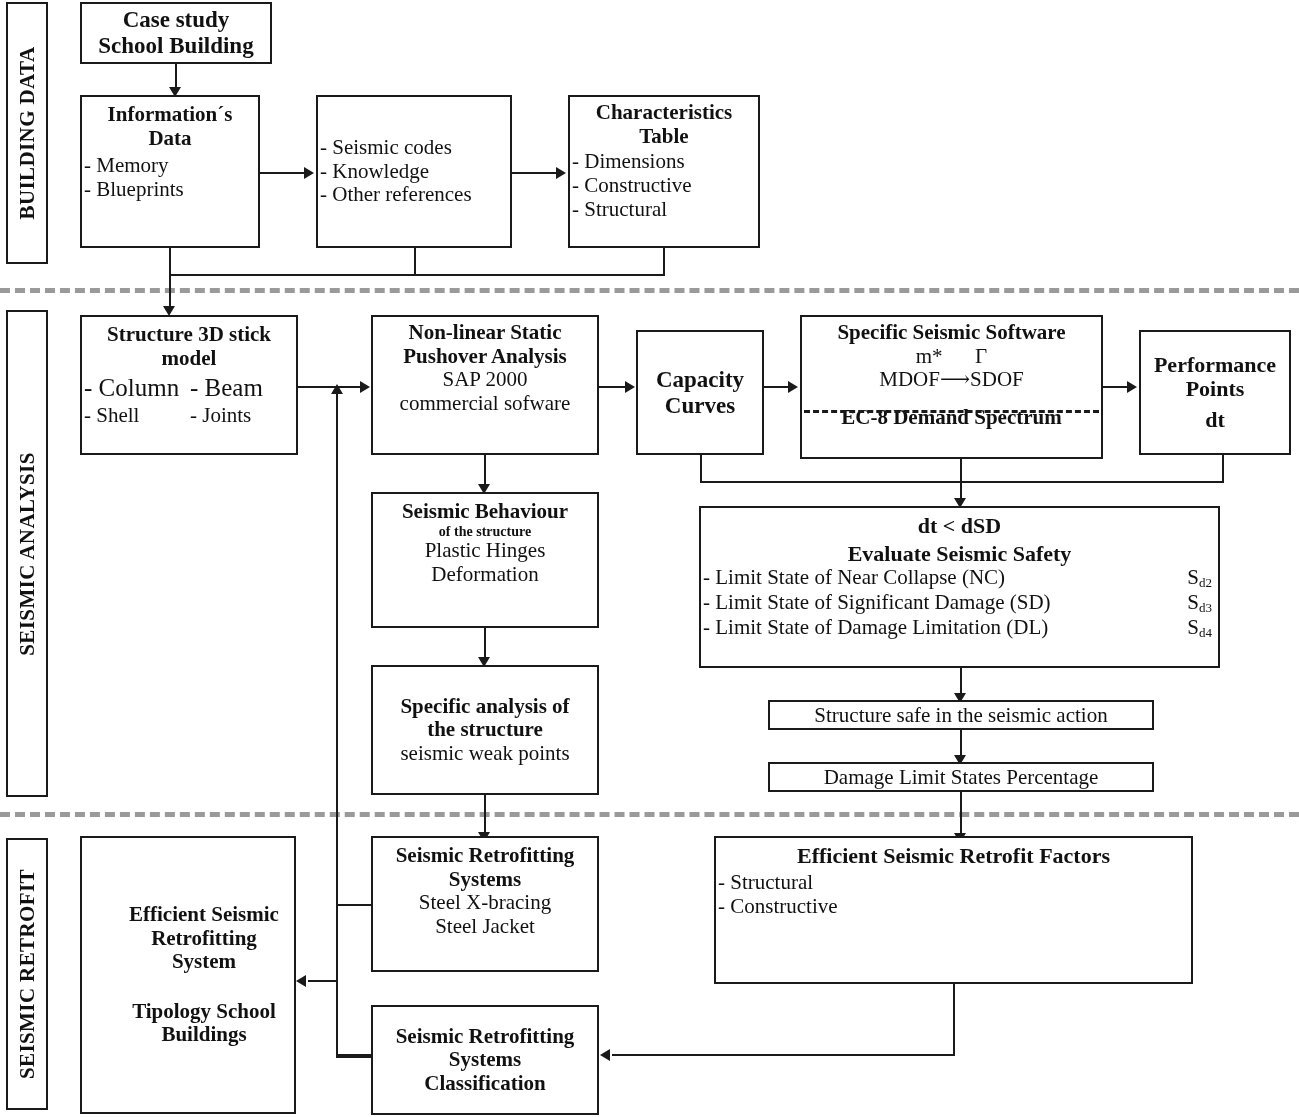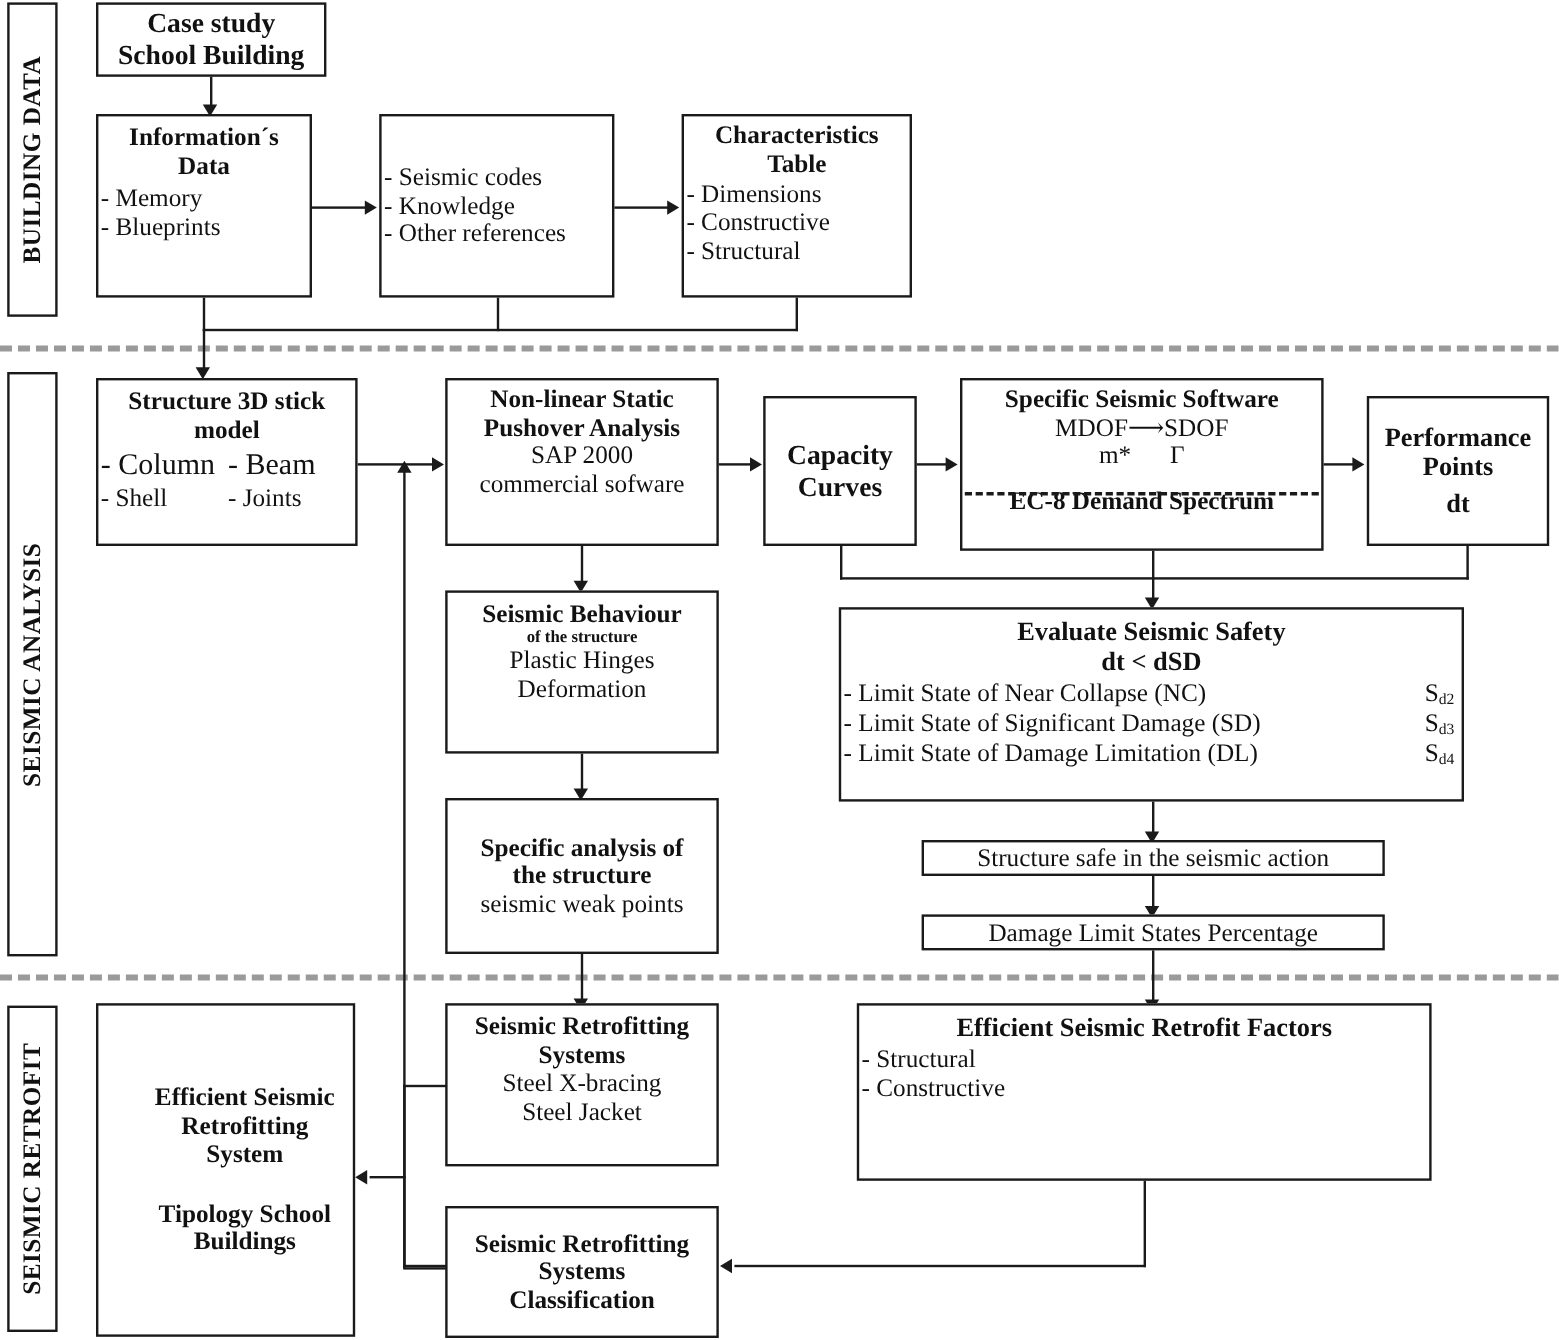--- a/index.html
+++ b/index.html
@@ -130,26 +130,26 @@
     <div class="ttl" style="font-size:23px;">Capacity</div>
     <div class="ttl" style="font-size:23px;">Curves</div>
   </div>
 
   <div class="ln hl" style="left:764px;top:386px;width:26px;"></div>
   <div class="arr arr-r" style="left:788px;top:381px;"></div>
 
   <div class="box" style="left:800px;top:315px;width:303px;height:144px;justify-content:flex-start;padding-top:4px;">
     <div class="ttl" style="font-size:21px;">Specific Seismic Software</div>
     <div class="sub" style="font-size:21px;">
-      <span>MDOF</span><span>⟶</span><span>SDOF</span>
-    </div>
-    <div class="sub" style="font-size:21px;">
       <span>m*</span>
       <span style="display:inline-block;width:22px;"></span>
       <span>Γ</span>
+    </div>
+    <div class="sub" style="font-size:21px;">
+      <span>MDOF</span><span>⟶</span><span>SDOF</span>
     </div>
     <div class="inner-dash" style="left:2px;right:2px;top:93px;"></div>
     <div class="ttl" style="font-size:21px;margin-top:14px;">EC-8 Demand Spectrum</div>
   </div>
 
   <div class="ln hl" style="left:1103px;top:386px;width:26px;"></div>
   <div class="arr arr-r" style="left:1127px;top:381px;"></div>
 
   <div class="box" style="left:1139px;top:330px;width:152px;height:125px;">
     <div class="ttl" style="font-size:22px;">Performance</div>
@@ -179,22 +179,22 @@
   <div class="box" style="left:371px;top:665px;width:228px;height:130px;justify-content:center;">
     <div class="ttl" style="font-size:21px;">Specific analysis of</div>
     <div class="ttl" style="font-size:21px;">the structure</div>
     <div class="sub" style="font-size:21px;">seismic weak points</div>
   </div>
 
   <div class="ln vl" style="left:484px;top:795px;height:40px;"></div>
   <div class="arr arr-d" style="left:478px;top:832px;"></div>
 
   <div class="box" style="left:699px;top:506px;width:521px;height:162px;justify-content:flex-start;padding-top:6px;">
+    <div class="ttl" style="font-size:22px;margin-bottom:3px;">dt &lt; dSD</div>
     <div class="ttl" style="font-size:22px;">Evaluate Seismic Safety</div>
-    <div class="ttl" style="font-size:22px;margin-bottom:3px;">dt &lt; dSD</div>
     <div class="li-row" style="font-size:21px;">
       <span>- Limit State of Near Collapse (NC)</span>
       <span><span>S</span><span class="sb">d2</span></span>
     </div>
     <div class="li-row" style="font-size:21px;">
       <span>- Limit State of Significant Damage (SD)</span>
       <span><span>S</span><span class="sb">d3</span></span>
     </div>
     <div class="li-row" style="font-size:21px;">
       <span>- Limit State of Damage Limitation (DL)</span>

